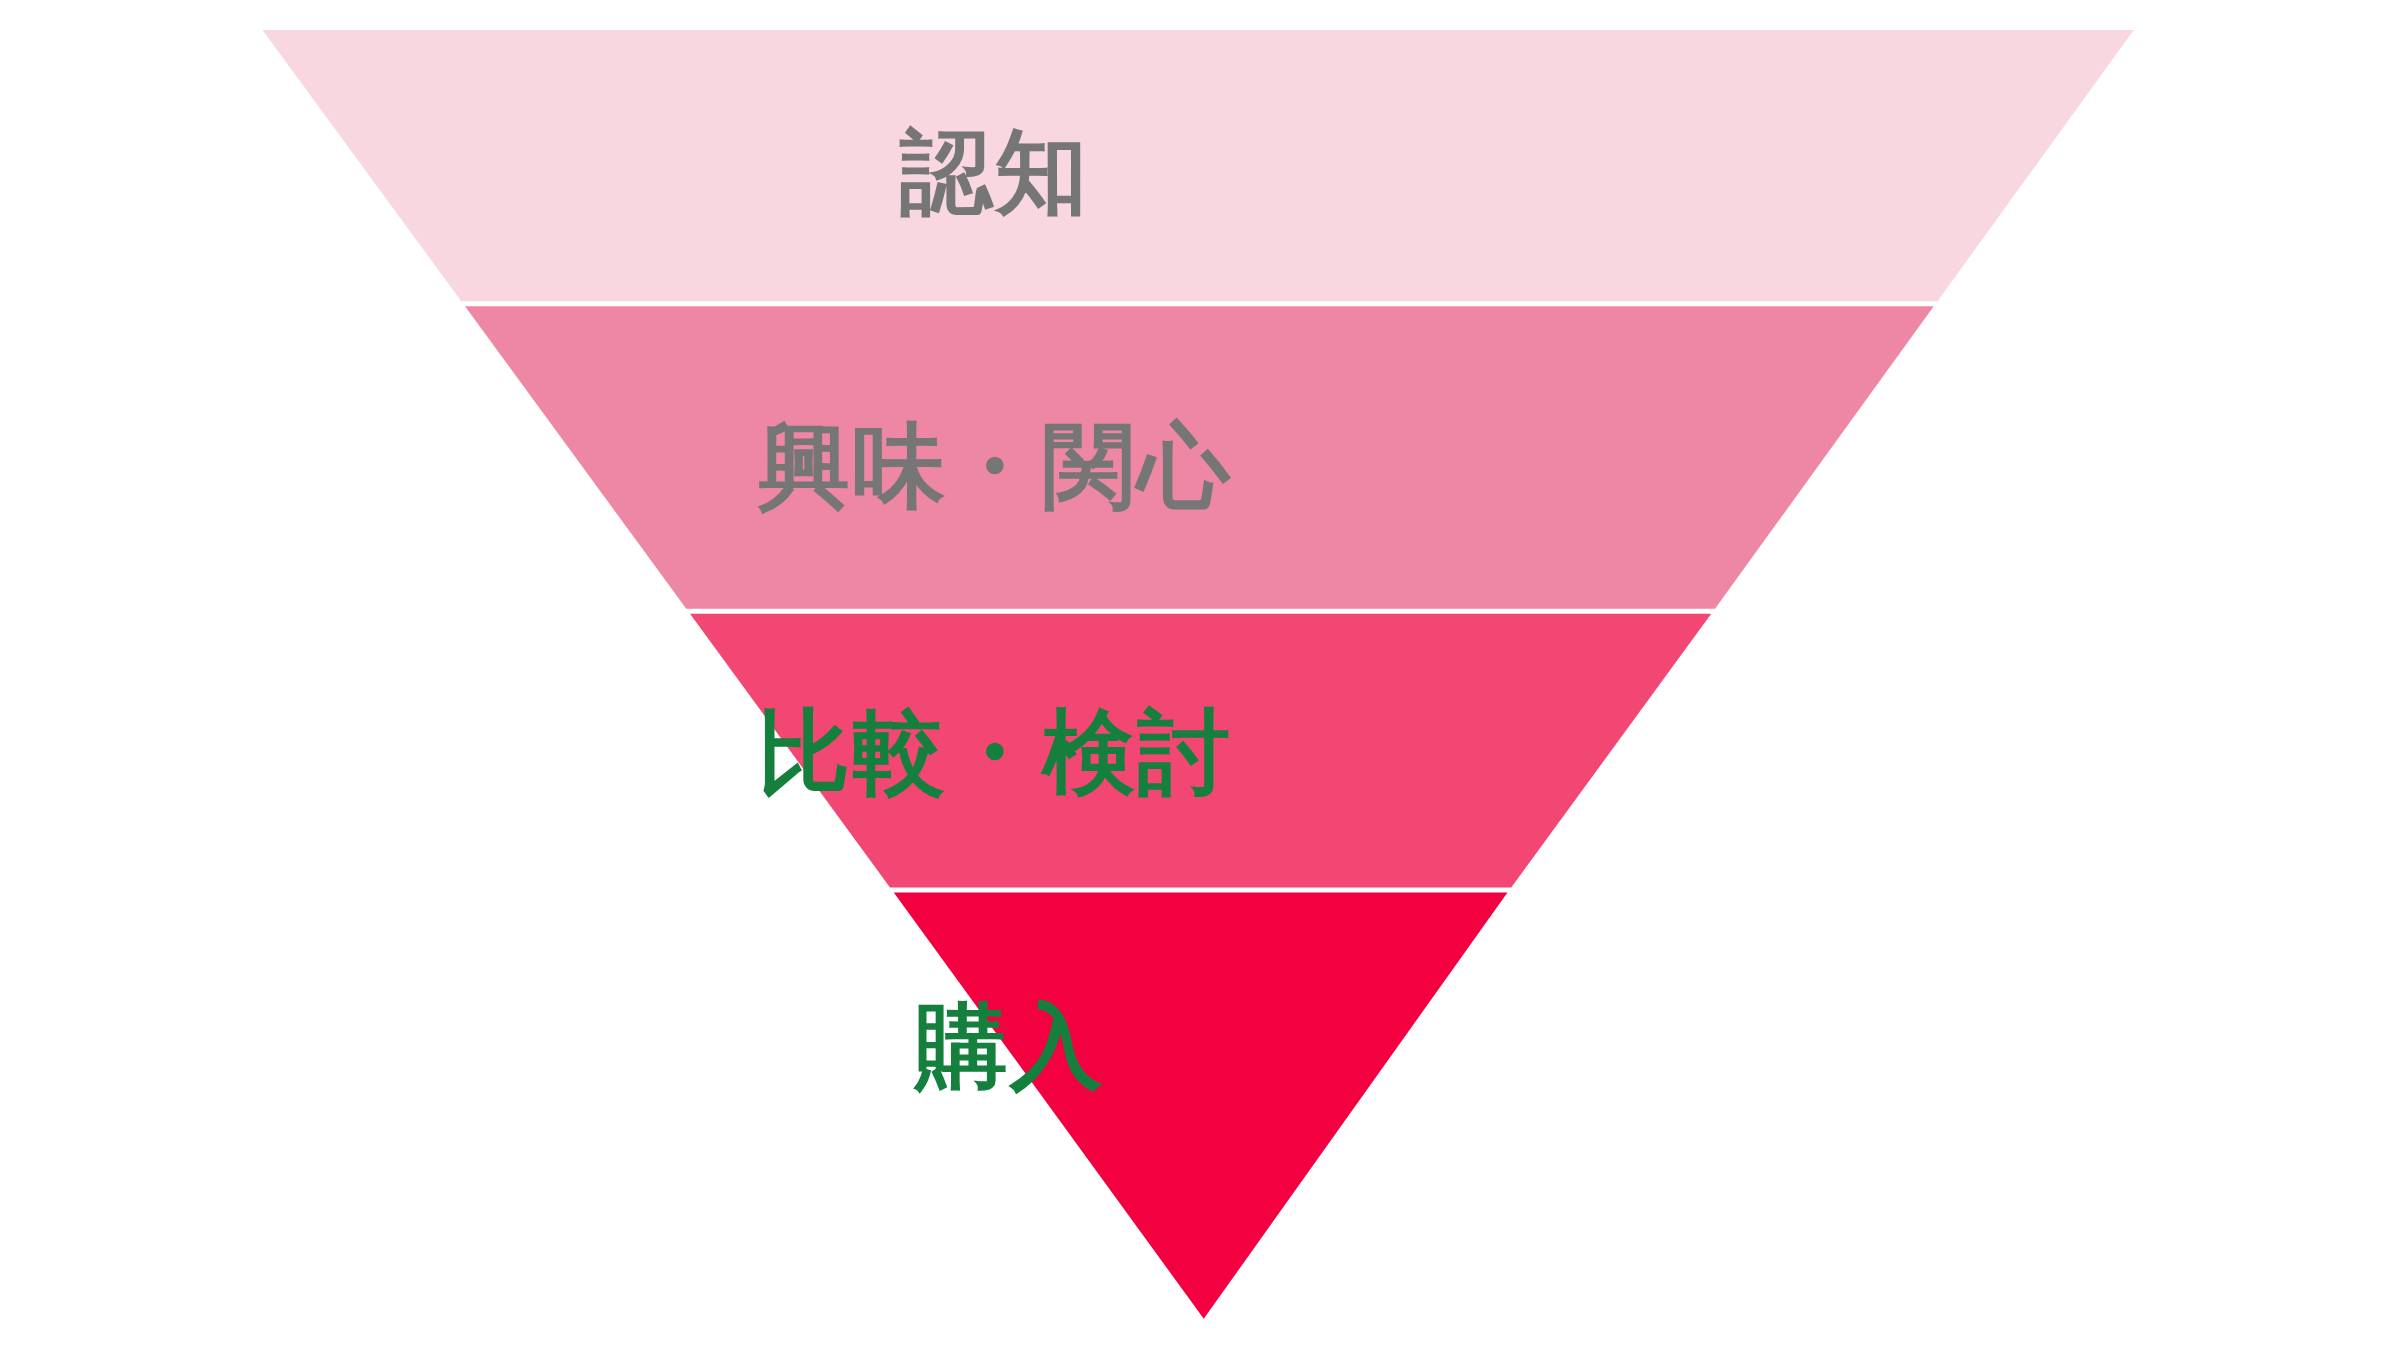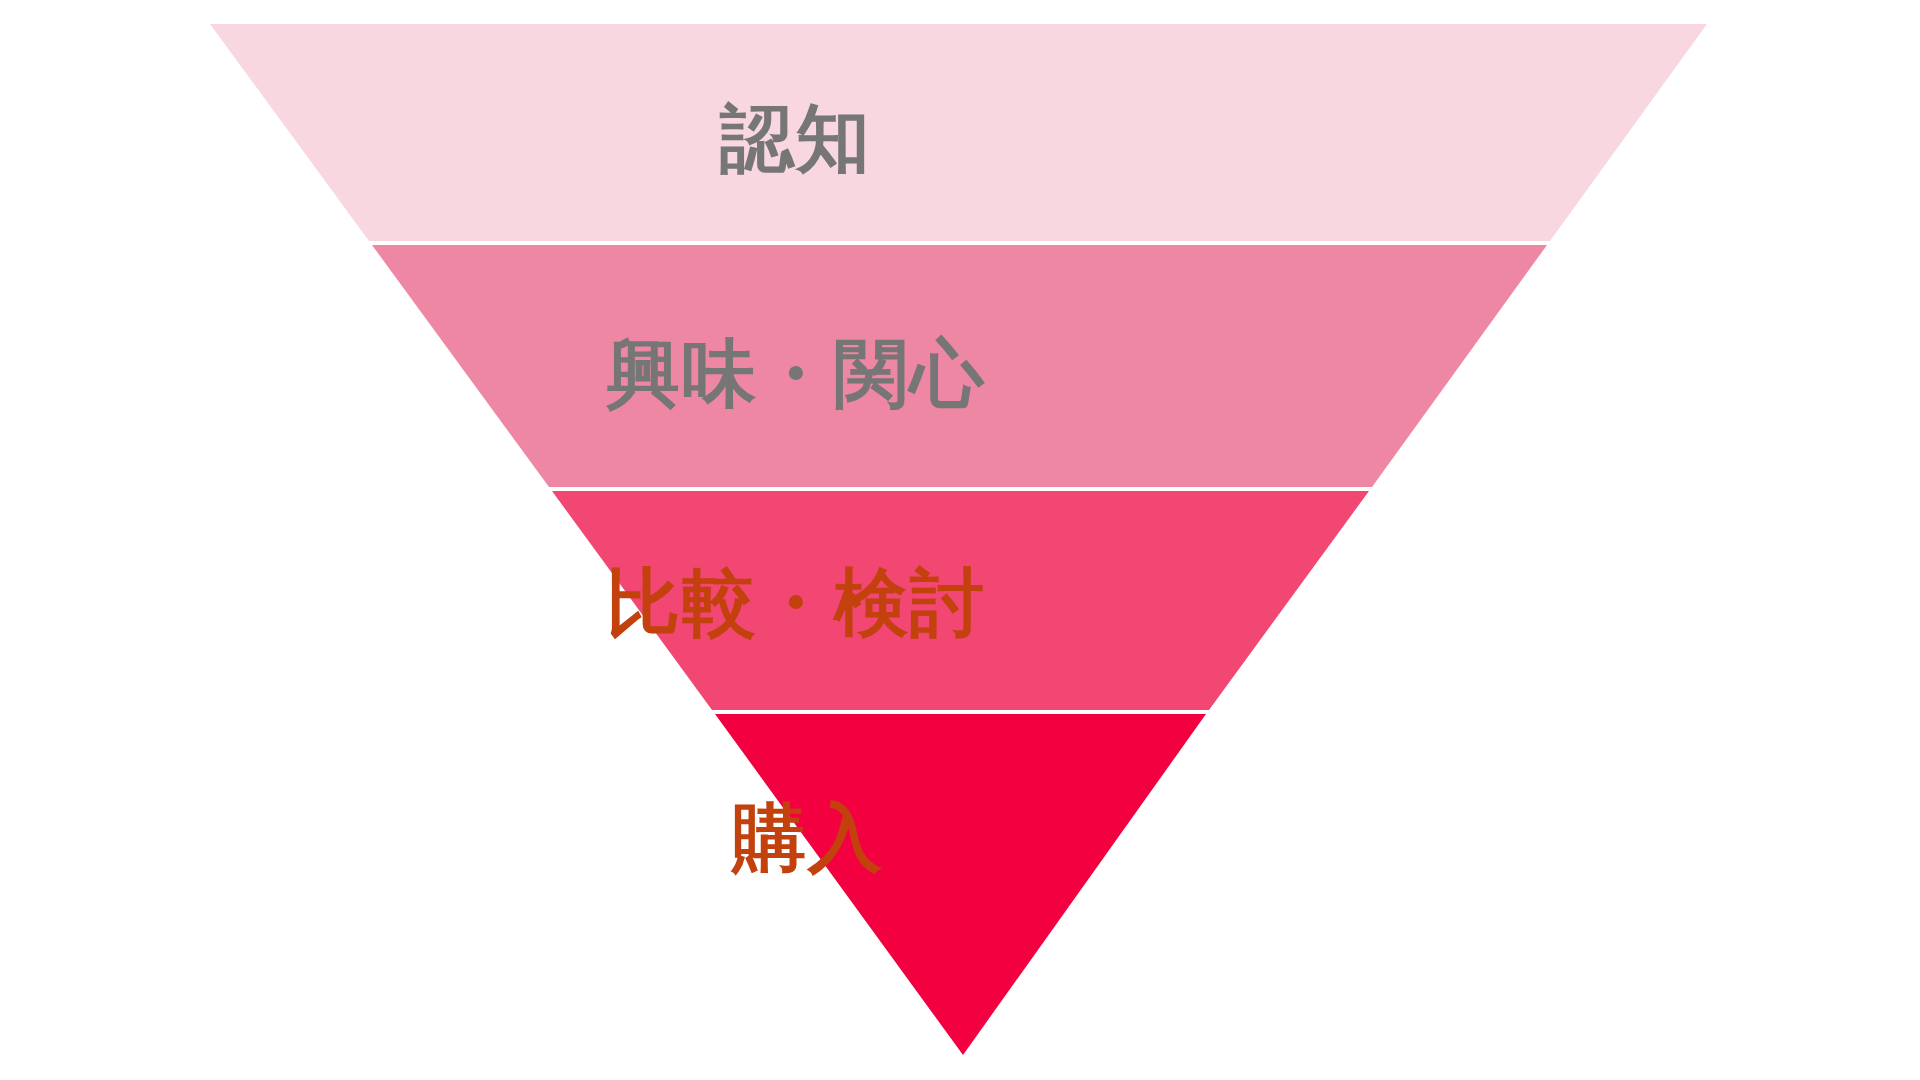--- a/index.html
+++ b/index.html
@@ -1,20 +1,20 @@
 <!DOCTYPE html>
 <html><head>
 <meta charset="utf-8">
 <style>
   html, body { margin:0; padding:0; background:#ffffff; }
   body { width:1920px; height:1080px; position:relative; overflow:hidden; font-family:"DejaVu Sans", sans-serif; }
   svg.funnel { position:absolute; left:0; top:0; }
   .label { position:absolute; left:0; width:1592px; text-align:center; font-weight:bold; font-size:74px; line-height:80px; letter-spacing:2px; }
   .dark { color:#767676; }
-  .light { color:#c2410c; }
+  .light { color:#15803d; }
 </style>
 </head>
 <body>
 
 <svg class="funnel" width="1920" height="1080" viewBox="0 0 1920 1080">
 
   <polygon fill="#F8D7E0" points="210,24 1707,24 1550,241 369,241"></polygon>
   <polygon fill="#EE87A3" points="372,245 1547,245 1372,487 549,487"></polygon>
   <polygon fill="#F24673" points="552,491 1369,491 1209,710 712,710"></polygon>
   <polygon fill="#F2003F" points="715,714 1206,714 963,1055"></polygon>

